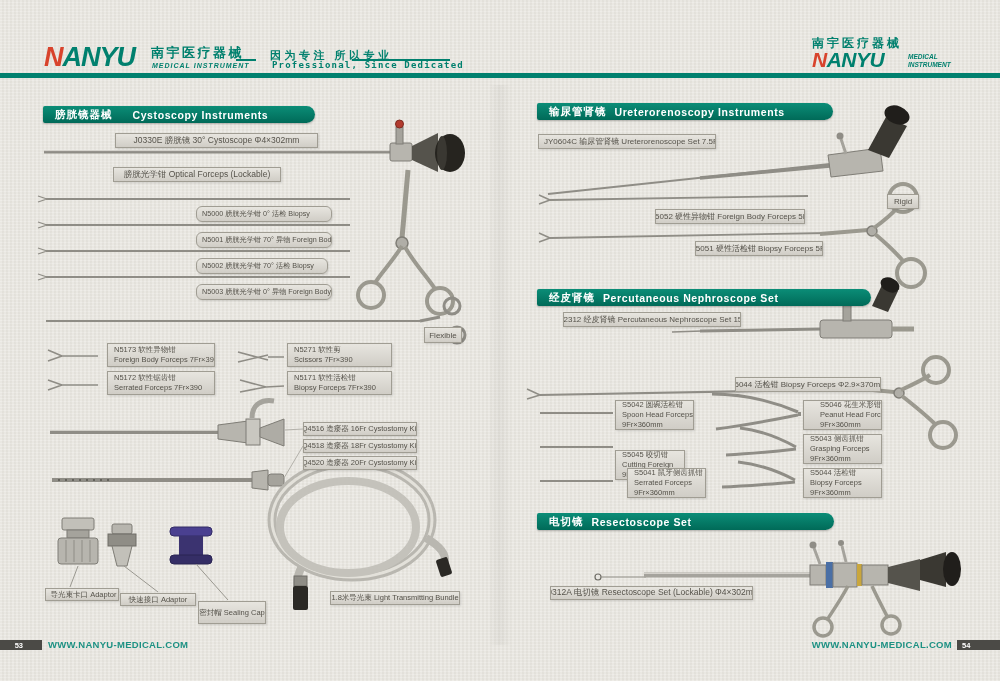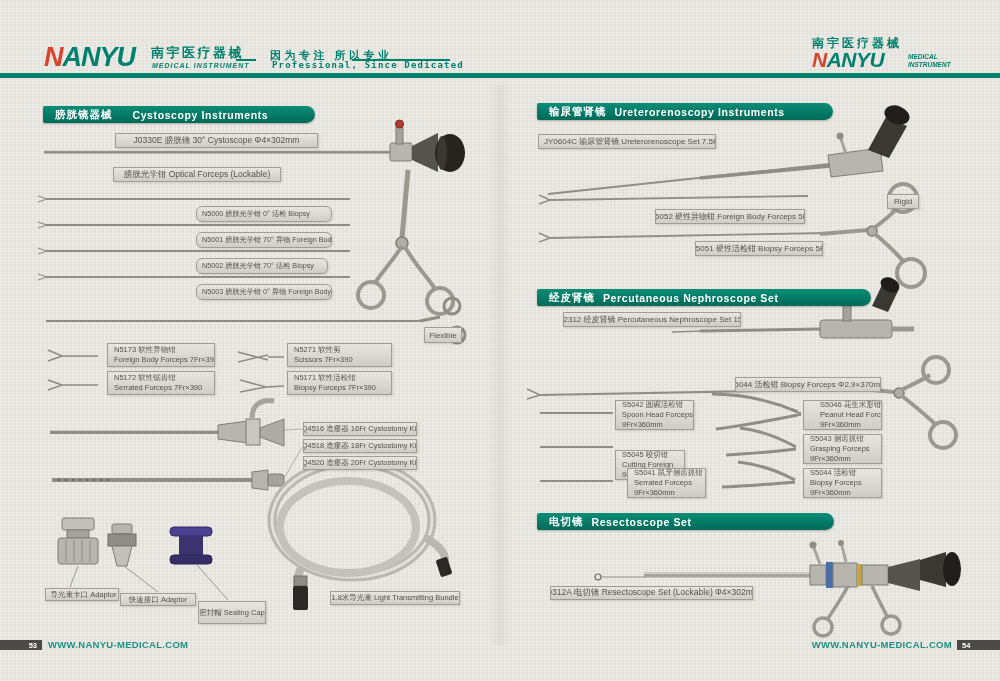--- a/index.html
+++ b/index.html
@@ -347,18 +347,18 @@
     <span>Biopsy Forceps</span>
     <span>9Fr×360mm</span>
   </div>
 
   <div class="secbar layer2" style="left:537px; top:513px; width:297px;">
     <span class="cn">电切镜</span>
     <span class="en">Resectoscope Set</span>
   </div>
   <div class="lbl layer2" style="left:550px; top:586px; width:203px; height:14px;">J0312A 电切镜 Resectoscope Set (Lockable)  Φ4×302mm</div>
 
-  <div class="foot-bar" style="left:0; width:42px; justify-content:flex-end; padding-right:5px;">53</div>
+  <div class="foot-bar" style="left:0; width:42px; justify-content:flex-end; padding-right:19px;">53</div>
   <div class="foot-site" style="left:48px;">WWW.NANYU-MEDICAL.COM</div>
   <div class="foot-site" style="right:48px;">WWW.NANYU-MEDICAL.COM</div>
   <div class="foot-bar" style="right:0; width:43px; justify-content:flex-start; padding-left:5px;">54</div>
 
 </div>
 
 </body></html>

